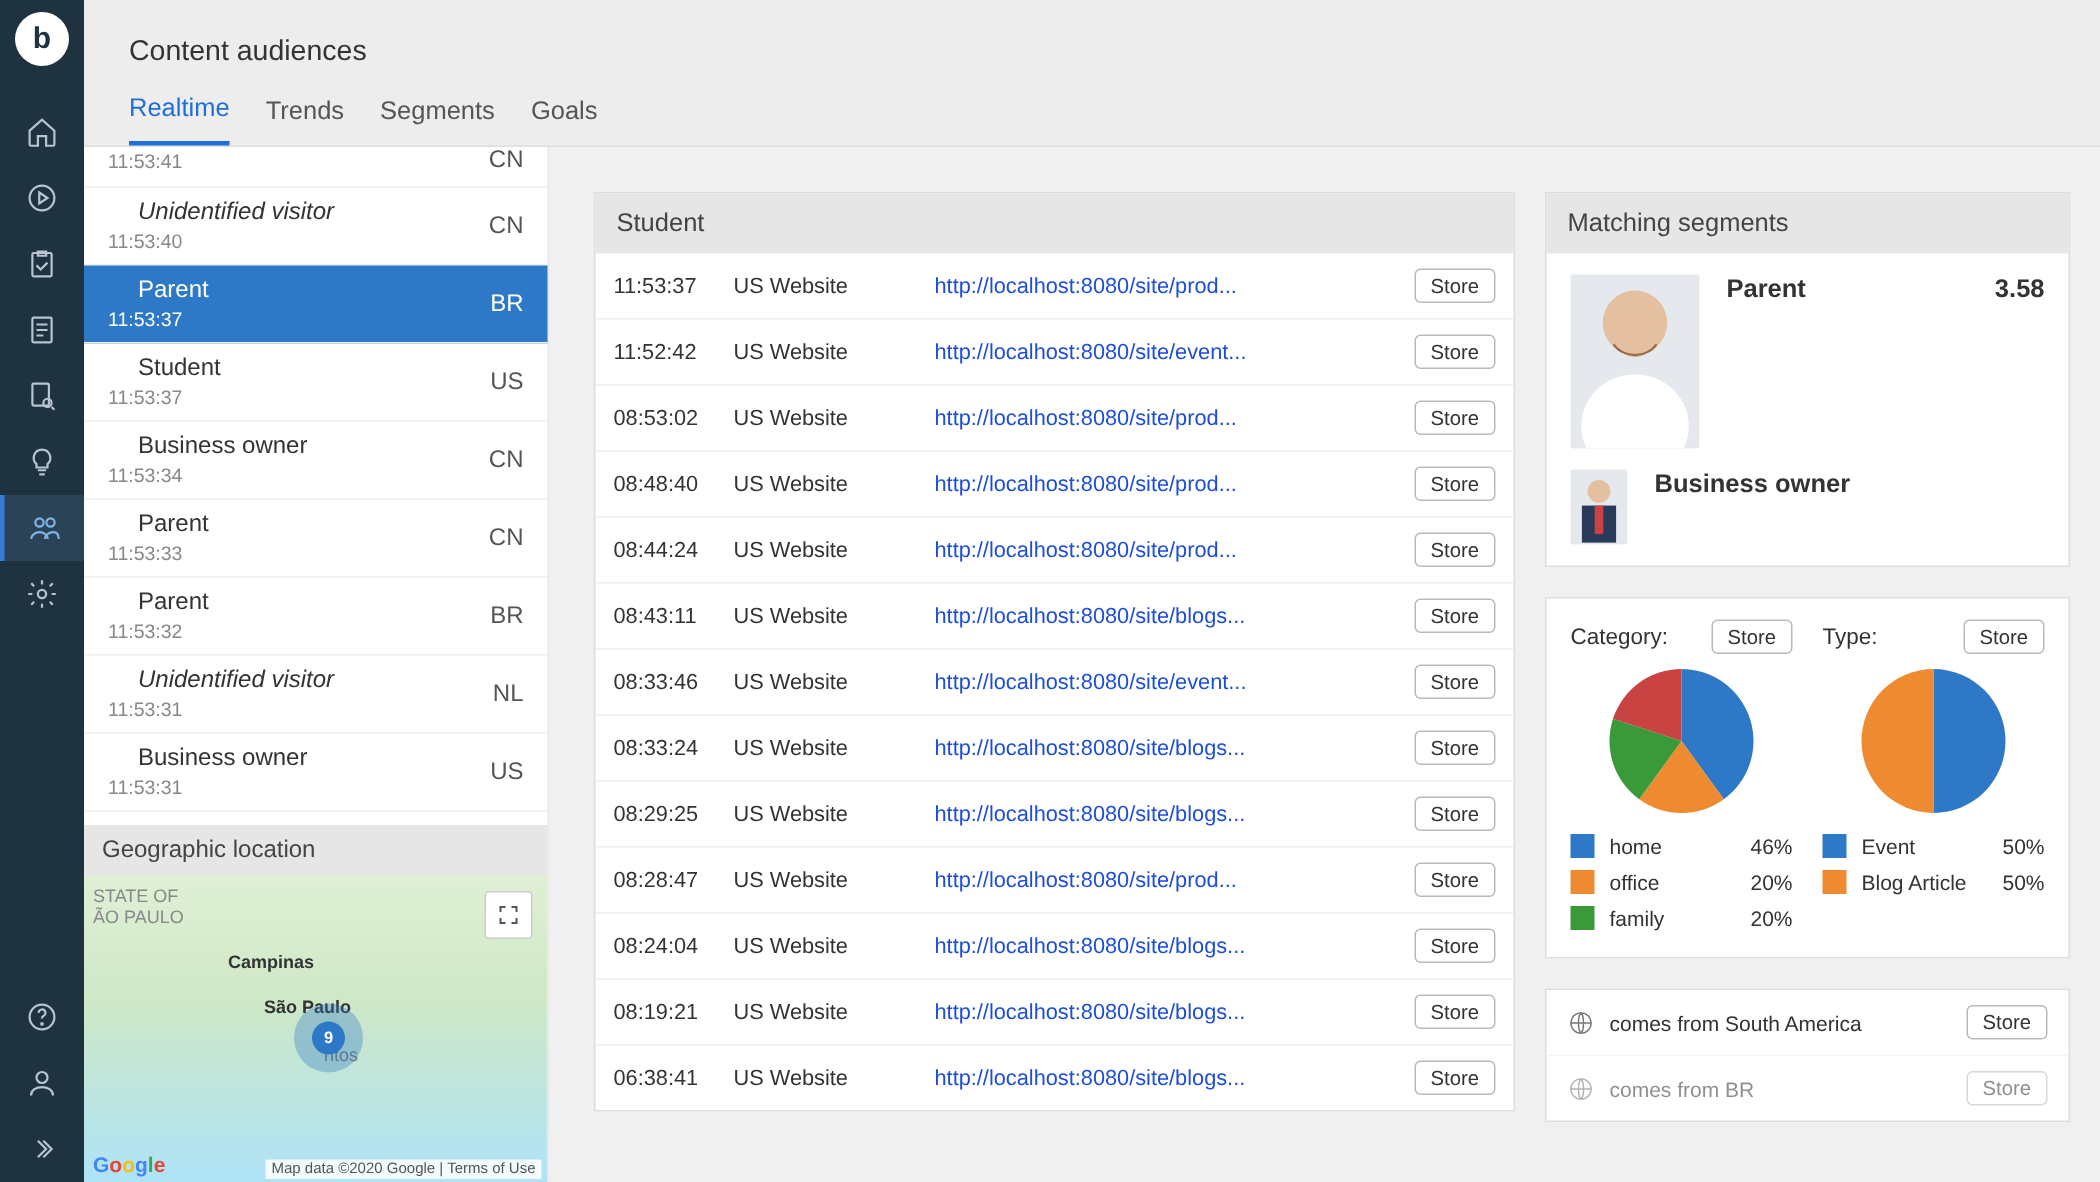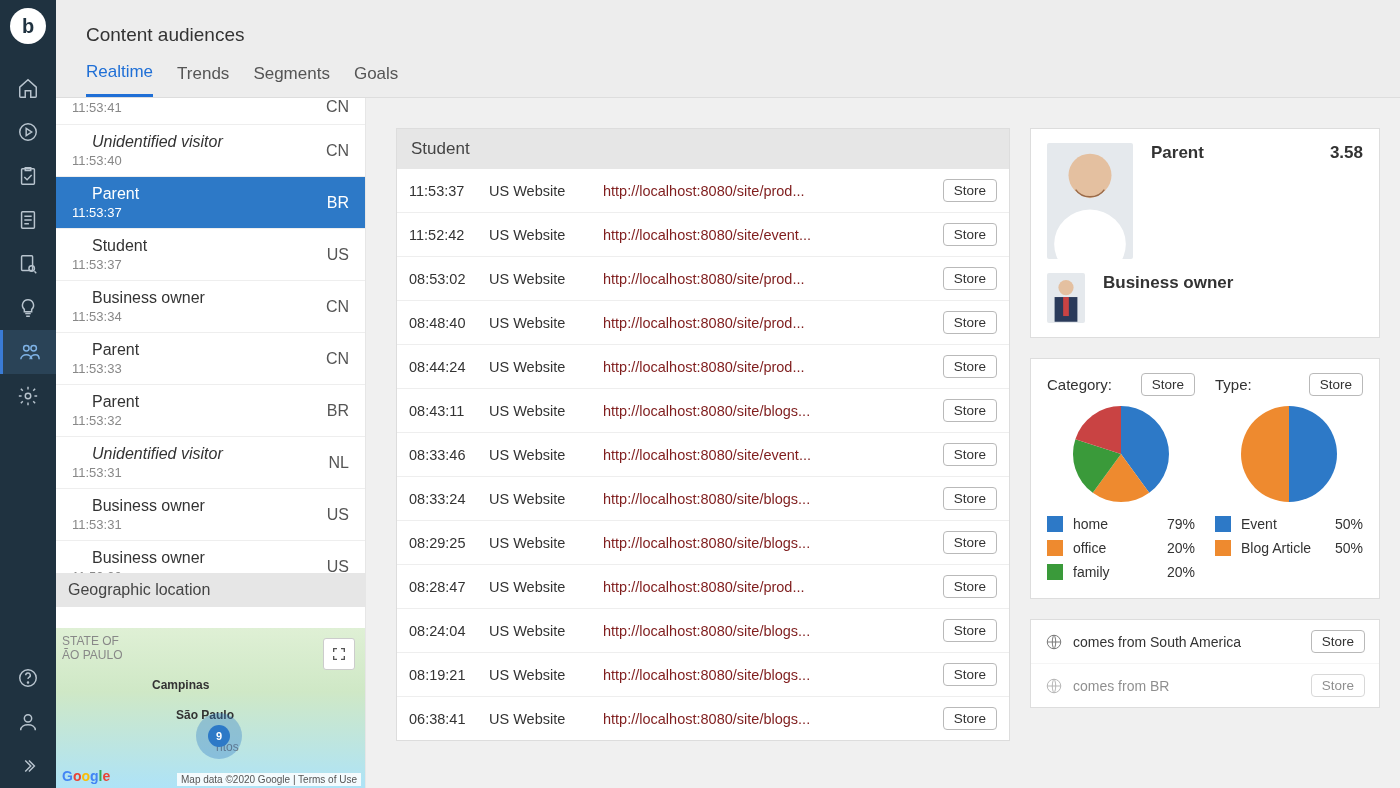--- a/index.html
+++ b/index.html
@@ -36,37 +36,37 @@
 .vrow .vmain { display:flex; flex-direction:column; gap:2px; }
 .vrow .vname { font-size:16px; color:#333;margin-left:20px; }
 .vrow .vname.it { font-style:italic; }
 .vrow .vtime { font-size:13px; color:#888; }
 .vrow .vcc { font-size:16px; color:#555; }
 .vrow.sel { background:#2d79c7; color:#fff; }
 .vrow.sel .vname, .vrow.sel .vtime, .vrow.sel .vcc { color:#fff; }
 
 
 .geo-head { background:#e6e6e6; padding:8px 12px; font-size:16px; color:#444; }
-.map { position:relative; height:160px; background:linear-gradient(180deg,#dff0d5 0%, #cfe8c6 40%, #aee3f7 100%); overflow:hidden;margin-top:21px; }
+.map { position:relative; height:204px; background:linear-gradient(180deg,#dff0d5 0%, #cfe8c6 40%, #aee3f7 100%); overflow:hidden; }
 .map .city { position:absolute; font-size:12px; font-weight:600; color:#333; }
 .map .pulse { position:absolute; left:140px; top:85px; width:46px; height:46px; border-radius:50%; background:rgba(45,121,199,.35); display:flex; align-items:center; justify-content:center; }
 .map .pulse .dot { width:22px; height:22px; border-radius:50%; background:#2d79c7; color:#fff; font-size:11px; font-weight:600; display:flex; align-items:center; justify-content:center; }
 .map .glogo { position:absolute; left:6px; bottom:4px; font-size:14px; font-weight:600; }
 .map .glogo span:nth-child(1){color:#4285F4}.map .glogo span:nth-child(2){color:#EA4335}.map .glogo span:nth-child(3){color:#FBBC05}.map .glogo span:nth-child(4){color:#4285F4}.map .glogo span:nth-child(5){color:#34A853}.map .glogo span:nth-child(6){color:#EA4335}
 .map .attr { position:absolute; right:4px; bottom:2px; font-size:10px; color:#555; background:rgba(255,255,255,.85); padding:1px 4px; }
 .map .fs { position:absolute; right:10px; top:10px; width:32px; height:32px; background:#fff; border:1px solid #ccc; border-radius:3px; display:flex; align-items:center; justify-content:center; cursor:pointer; }
 
 
 .panel { border:1px solid #ddd; background:#fff; margin-bottom:20px; }
 .panel-h { background:#e6e6e6; padding:10px 14px; font-size:17px; color:#444; }
 .jrow { display:flex; align-items:center; padding:10px 12px; border-top:1px solid #eee; gap:14px; font-size:14.5px; }
 .jrow:first-of-type { border-top:none; }
 .jrow .jt { width:66px; color:#333; }
 .jrow .jc { width:100px; color:#333; }
-.jrow .ju { flex:1; color:#7f1d1d; white-space:nowrap; overflow:hidden; text-overflow:ellipsis; }
+.jrow .ju { flex:1; color:#1d4ed8; white-space:nowrap; overflow:hidden; text-overflow:ellipsis;margin-left:20px; }
 .store-btn { border:1px solid #b9b9b9; background:#fff; padding:3px 10px; border-radius:4px; font-size:13.5px; color:#333; cursor:pointer; }
 
 
 .seg { display:flex; align-items:flex-start; gap:18px; padding:14px 16px; }
 .seg .avatar { width:86px; height:116px; background:#e5e9ed; border-radius:2px; overflow:hidden; display:flex; align-items:flex-end; justify-content:center; }
 .seg .avatar.sm { width:38px; height:50px; }
 .seg .sname { font-weight:600; font-size:17px; }
 .seg .sscore { margin-left:auto; font-weight:600; font-size:17px; }
 
 
@@ -348,20 +348,21 @@
     <span class="jc">US Website</span>
     <span class="ju">http://localhost:8080/site/blogs...</span>
     <button class="store-btn">Store</button>
             </div>
           </div>
       </div>
     </div>
 
     <div class="col-right">
       <div class="panel">
+        <div class="panel-h">Matching segments</div>
         <div class="seg">
           <div class="avatar">
             <svg viewBox="0 0 60 80" width="86" height="116">
                 <circle cx="30" cy="22" r="15" fill="#e4c0a0"></circle>
                 <ellipse cx="30" cy="70" rx="25" ry="24" fill="#fff"></ellipse>
                 <path d="M18 20c2-8 22-8 24 0 2 7-4 18-12 18s-14-11-12-18" fill="#e4c0a0"></path>
                 <path d="M20 32c2 3 6 5 10 5s8-2 10-5" fill="none" stroke="#9a6b4a" stroke-width="1"></path>
               </svg>
           </div>
           <div class="sname">Parent</div>
@@ -391,21 +392,21 @@
                   <path d="M50 50 L50 2 A48 48 0 0 1 78.2136921100387 88.83281572999748 Z" fill="#2d79c7"></path>
                   <path d="M50 50 L78.2136921100387 88.83281572999748 A48 48 0 0 1 21.786307889961293 88.83281572999748 Z" fill="#ee8a2f"></path>
                   <path d="M50 50 L21.786307889961293 88.83281572999748 A48 48 0 0 1 4.349287217832632 35.16718427000251 Z" fill="#3a9a3a"></path>
                   <path d="M50 50 L4.349287217832632 35.16718427000251 A48 48 0 0 1 49.99999999999999 2 Z" fill="#c94343"></path>
                 </svg>
               </div>
             <div class="legend" id="legend-cat">
                 <div class="lg">
                   <span class="sw" style="background:#2d79c7"></span>
       <span>home</span>
-      <span class="lv">79%</span>
+      <span class="lv">46%</span>
                 </div>
                 <div class="lg">
                   <span class="sw" style="background:#ee8a2f"></span>
       <span>office</span>
       <span class="lv">20%</span>
                 </div>
                 <div class="lg">
                   <span class="sw" style="background:#3a9a3a"></span>
       <span>family</span>
       <span class="lv">20%</span>

